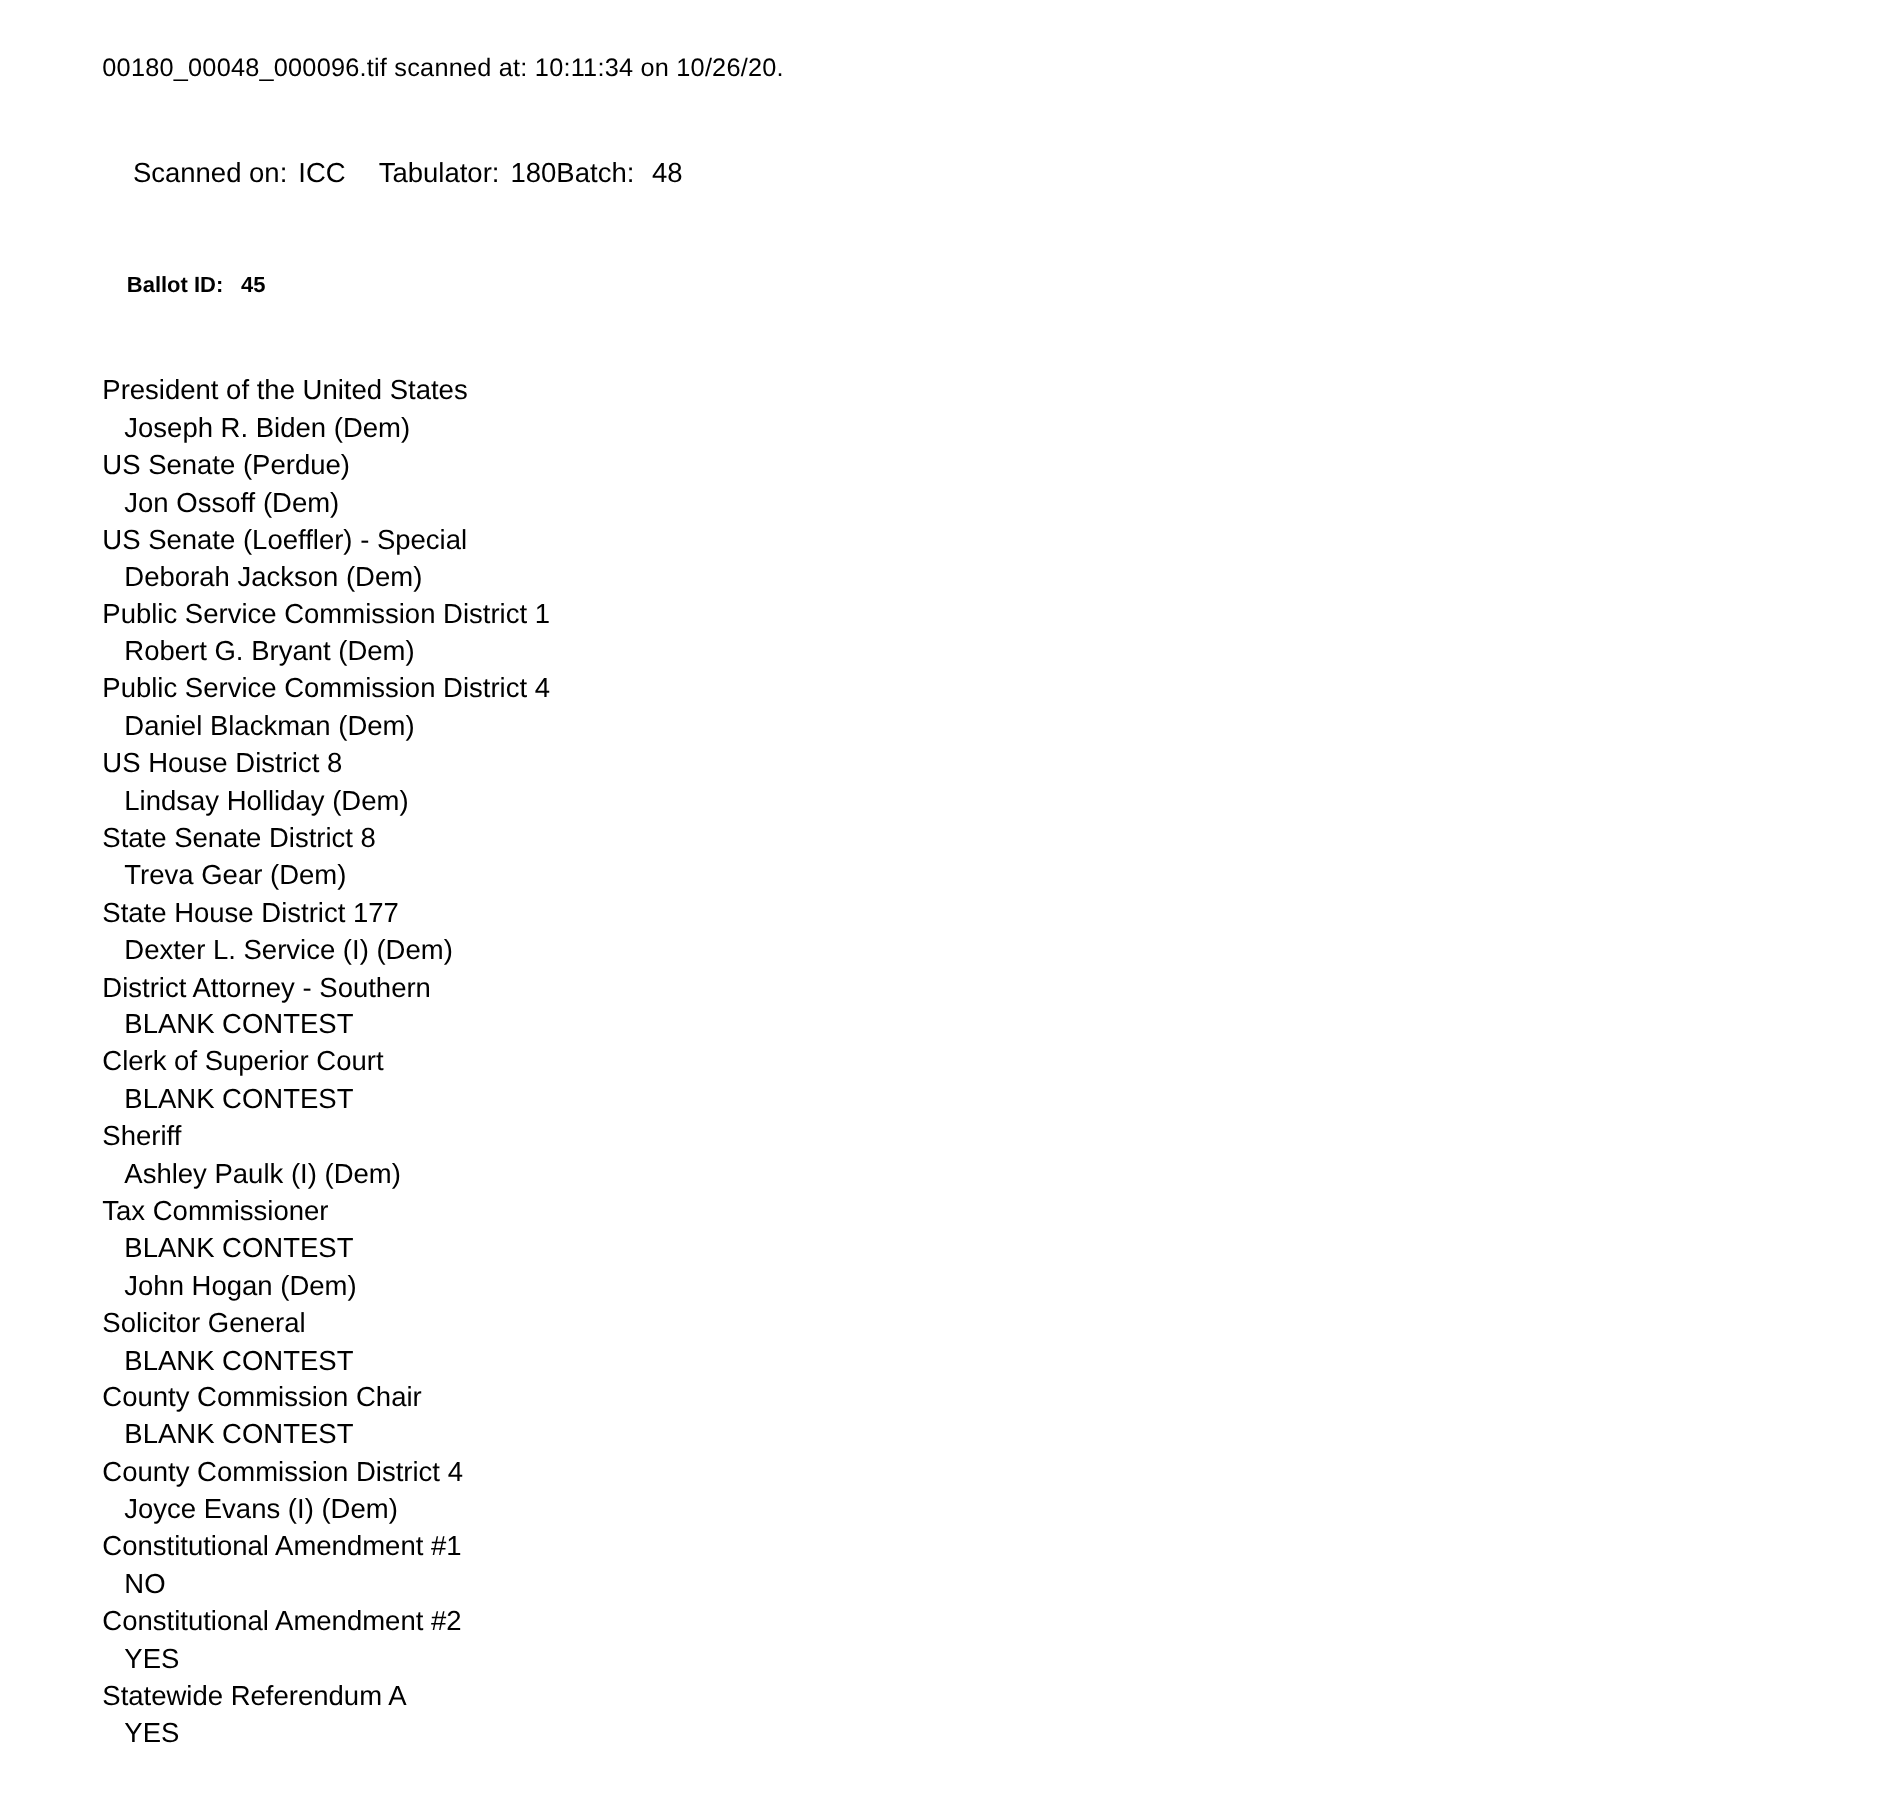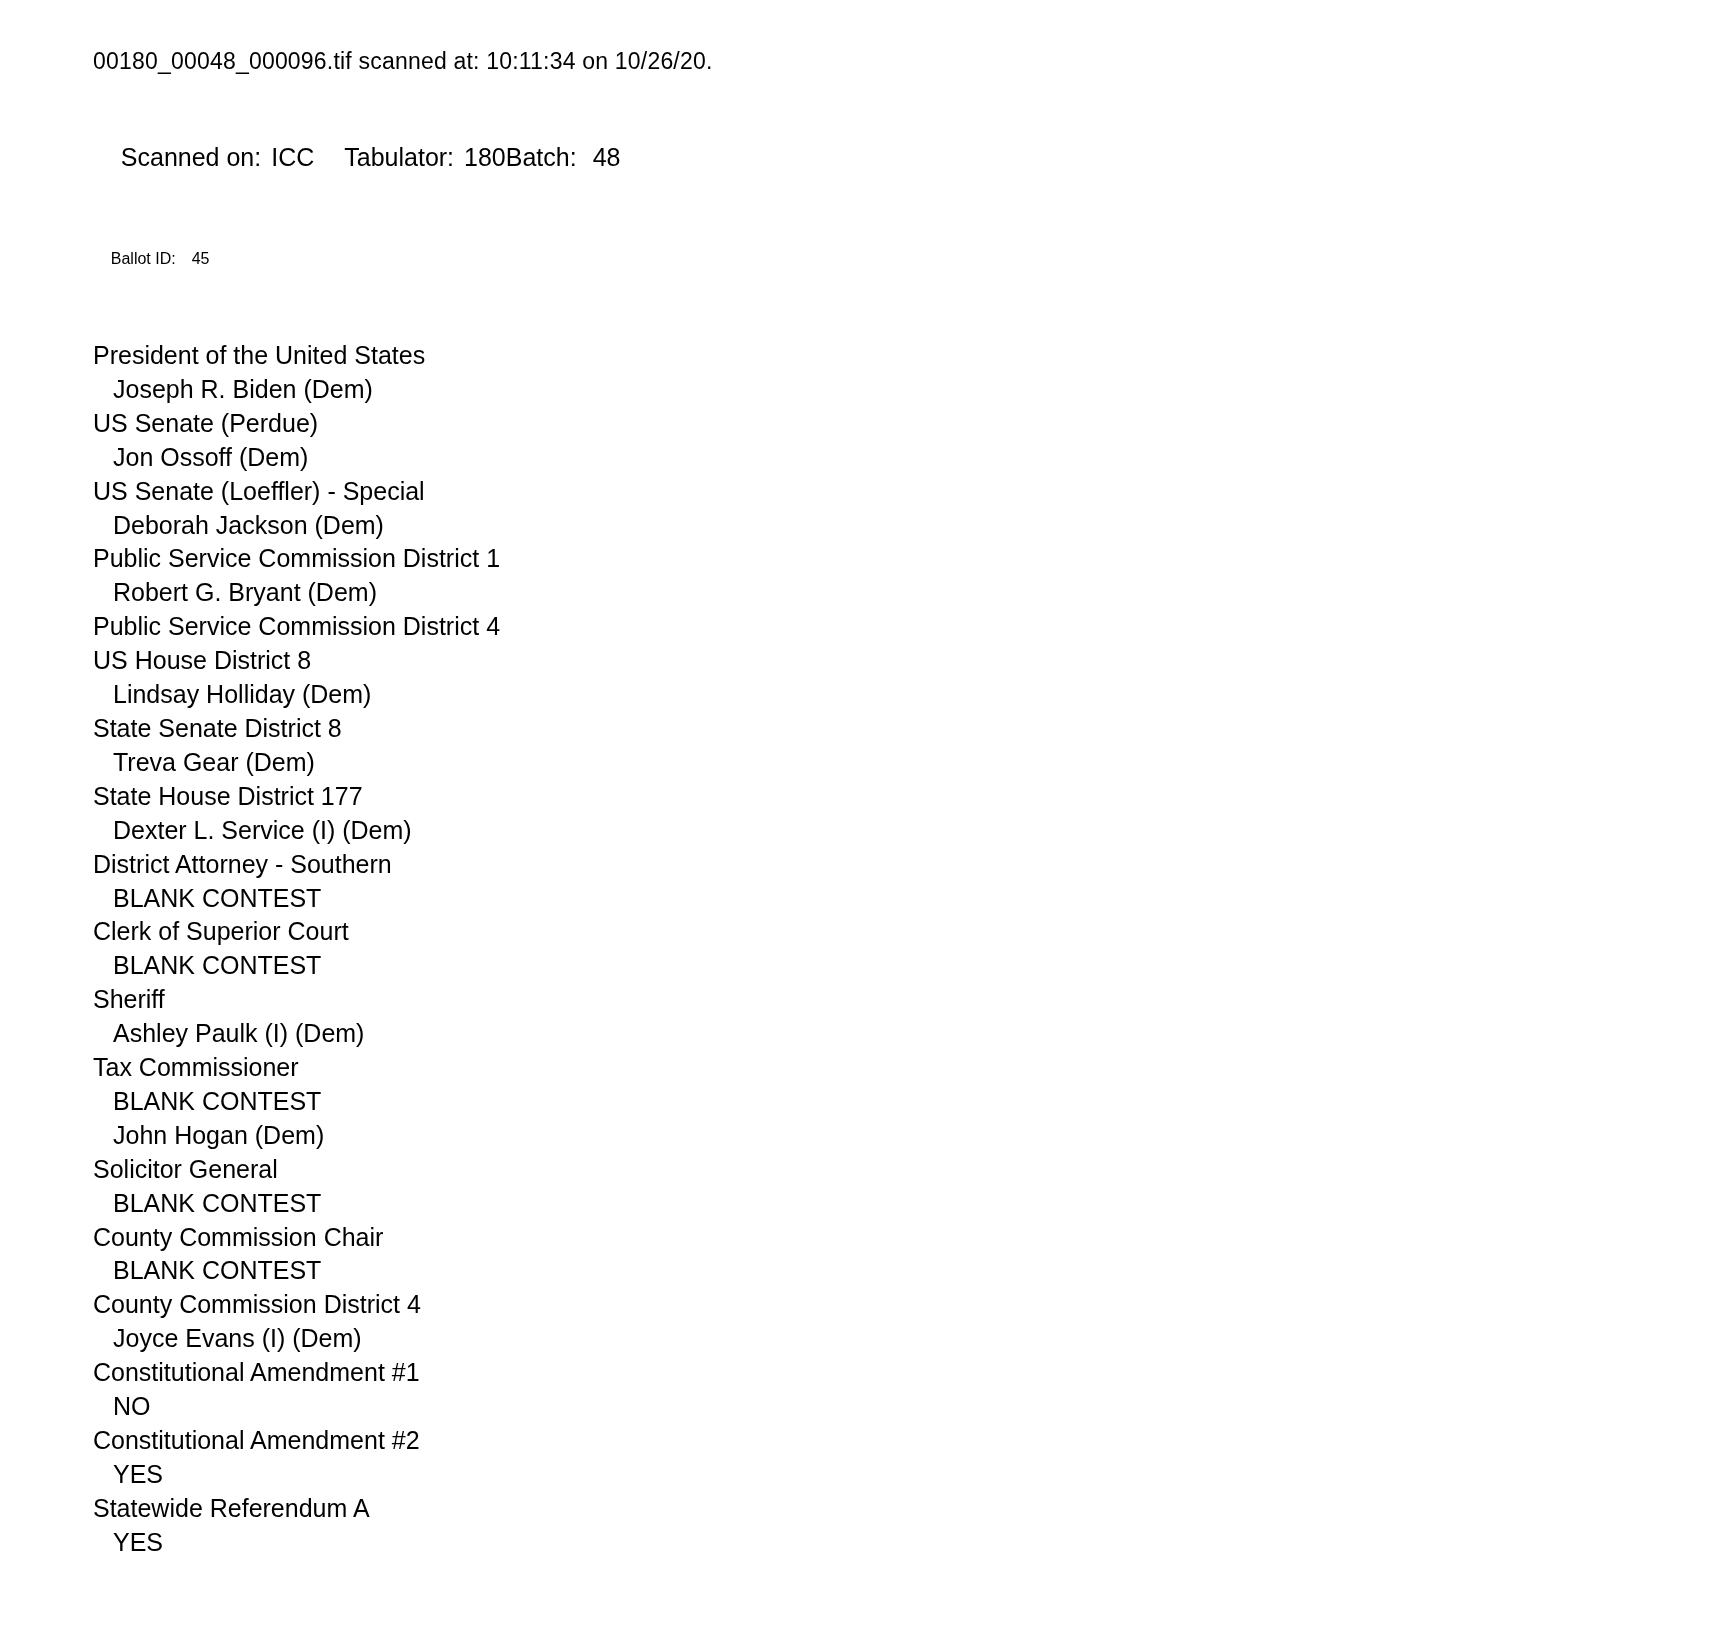--- a/index.html
+++ b/index.html
@@ -27,23 +27,24 @@
   .scan-info-line {
     font-size: 25px;
     line-height: 34px;
     white-space: pre;
   }
   .scan-info-line .seg-gap-1 { margin-left: 30px; }
   .scan-info-line .seg-gap-2 { }
   .label-val-gap { margin-left: 10px; }
   .wide-val-gap  { margin-left: 16px; }
   .ballot-id-line {
-    font-size: 16px;
+    font-size: 20px;
     line-height: 34px;
     white-space: pre;
+    font-weight: bold;
   }
   .contest-list {
     margin-top: 29px;
   }
   .contest-title {
     font-size: 25px;
     line-height: 33.9px;
     white-space: pre;
   }
   .contest-selection {
@@ -71,20 +72,21 @@
   <div class="contest-list">
       <div class="contest-title">President of the United States</div>
       <div class="contest-selection">Joseph R. Biden (Dem)</div>
       <div class="contest-title">US Senate (Perdue)</div>
       <div class="contest-selection">Jon Ossoff (Dem)</div>
       <div class="contest-title">US Senate (Loeffler) - Special</div>
       <div class="contest-selection">Deborah Jackson (Dem)</div>
       <div class="contest-title">Public Service Commission District 1</div>
       <div class="contest-selection">Robert G. Bryant (Dem)</div>
       <div class="contest-title">Public Service Commission District 4</div>
+      <div class="contest-selection">Daniel Blackman (Dem)</div>
       <div class="contest-title">US House District 8</div>
       <div class="contest-selection">Lindsay Holliday (Dem)</div>
       <div class="contest-title">State Senate District 8</div>
       <div class="contest-selection">Treva Gear (Dem)</div>
       <div class="contest-title">State House District 177</div>
       <div class="contest-selection">Dexter L. Service (I) (Dem)</div>
       <div class="contest-title">District Attorney - Southern</div>
       <div class="contest-selection">BLANK CONTEST</div>
       <div class="contest-title">Clerk of Superior Court</div>
       <div class="contest-selection">BLANK CONTEST</div>

